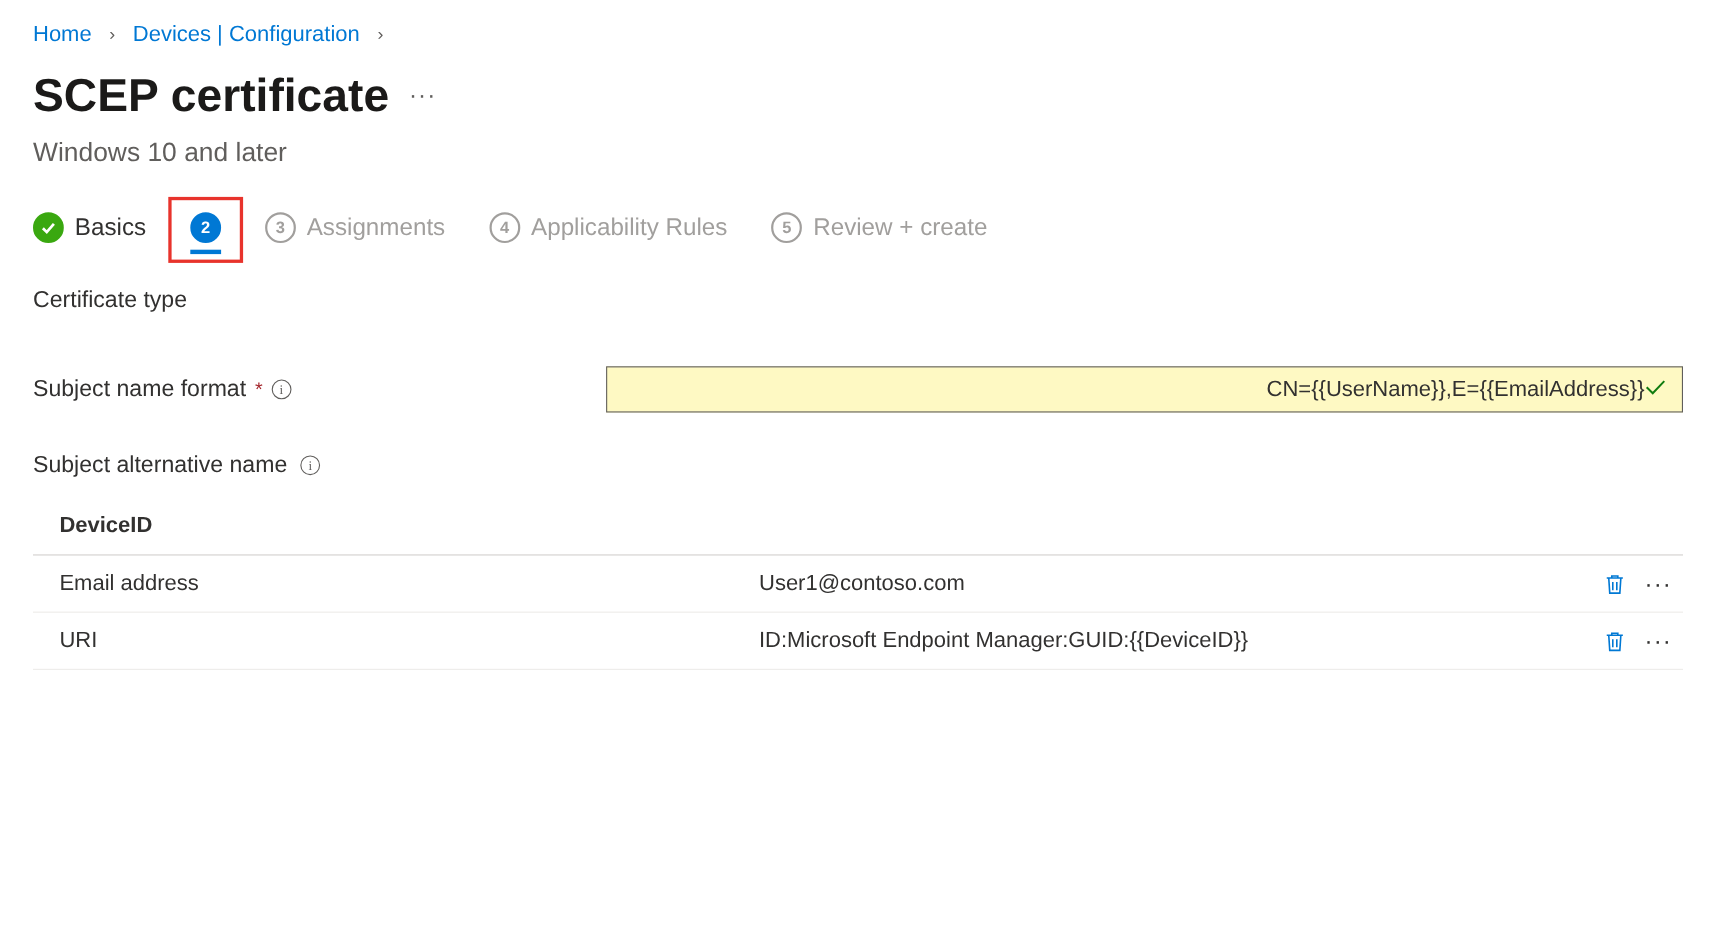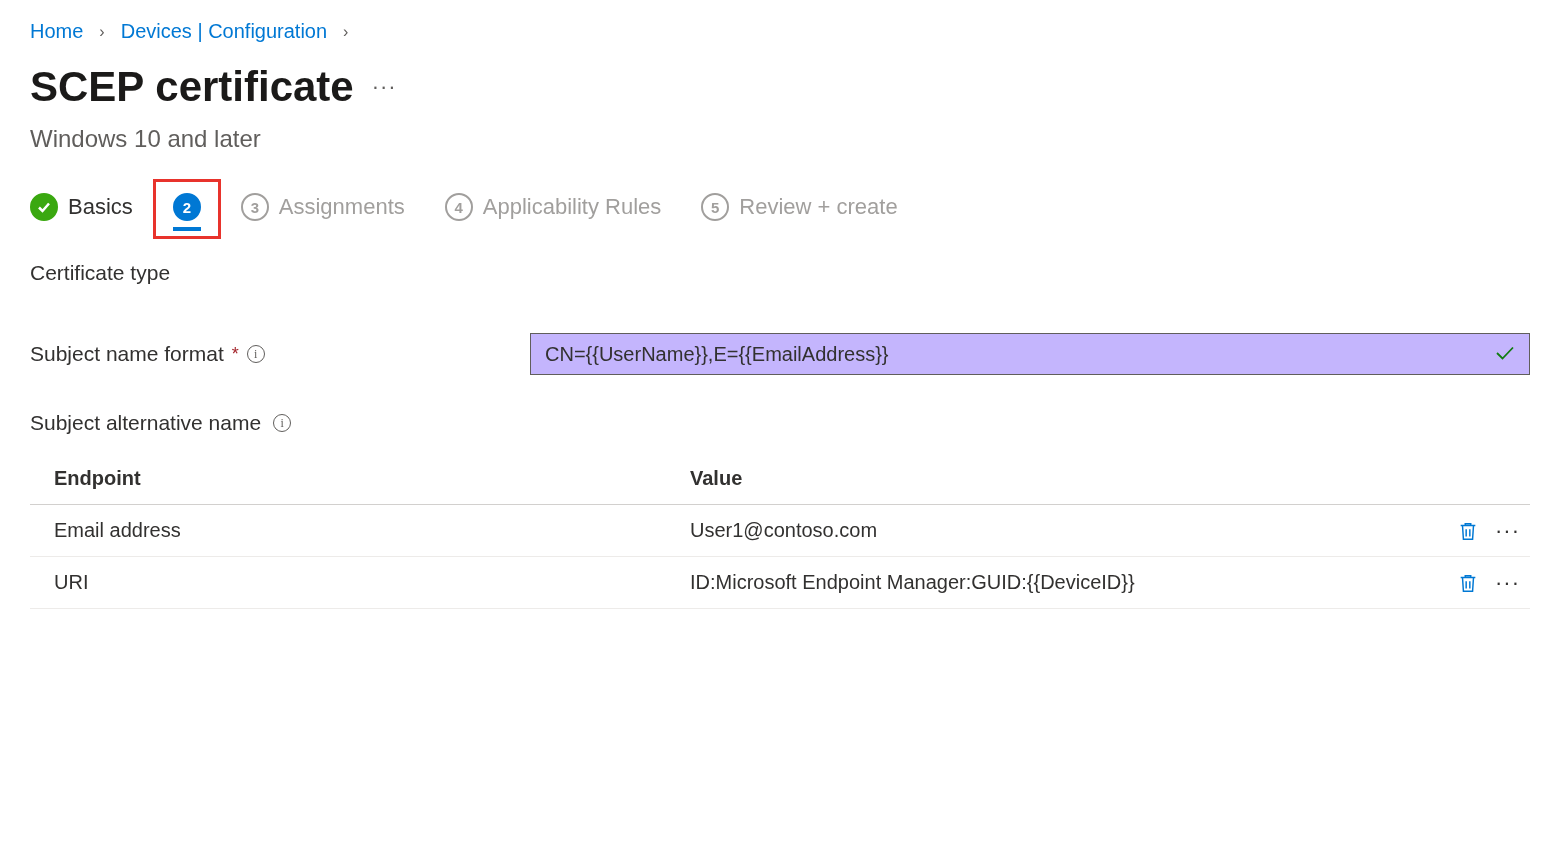--- a/index.html
+++ b/index.html
@@ -152,25 +152,26 @@
       justify-content: space-between;
       cursor: pointer;
       min-height: 42px;
     }
     .select-box .chev { font-size: 18px; color: #323130; }
     .input-box {
       flex: 1;
       border: 1px solid #605e5c;
       padding: 6px 14px;
       font-size: 20px;
-      background: #c4b5fd;
-      display: flex;
-      align-items: center;
-      justify-content: space-between;
+      background: #fef9c3;
+      display: flex;
+      align-items: center;
+      justify-content: flex-end;
       min-height: 42px;
+      margin-left: 21px;
     }
     .input-box .check {
       color: #107c10;
       font-size: 20px;
     }
     
     .section-label {
       font-size: 21px;
       color: #323130;
       display: flex;
@@ -310,22 +311,21 @@
   </div>
 </div>
 
 <div class="section-label">
   <span>Subject alternative name</span>
   <span class="info-icon">i</span>
 </div>
 
 <div class="san-table">
   <div class="thead">
-    <div class="col-attr">Endpoint</div>
-    <div class="col-val">Value</div>
+    <div class="col-attr">DeviceID</div>
   </div>
   <div class="trow">
     <div class="col-attr">Email address</div>
     <div class="col-val">User1@contoso.com</div>
     <div class="col-act">
       <span class="trash-icon">
         <svg width="22" height="22" viewBox="0 0 24 24">
             <path fill="none" stroke="#0078d4" stroke-width="1.6" d="M4 6h16 M9 6V4h6v2 M6 6l1 15h10l1-15 M10 10v8 M14 10v8"></path>
           </svg>
       </span>

